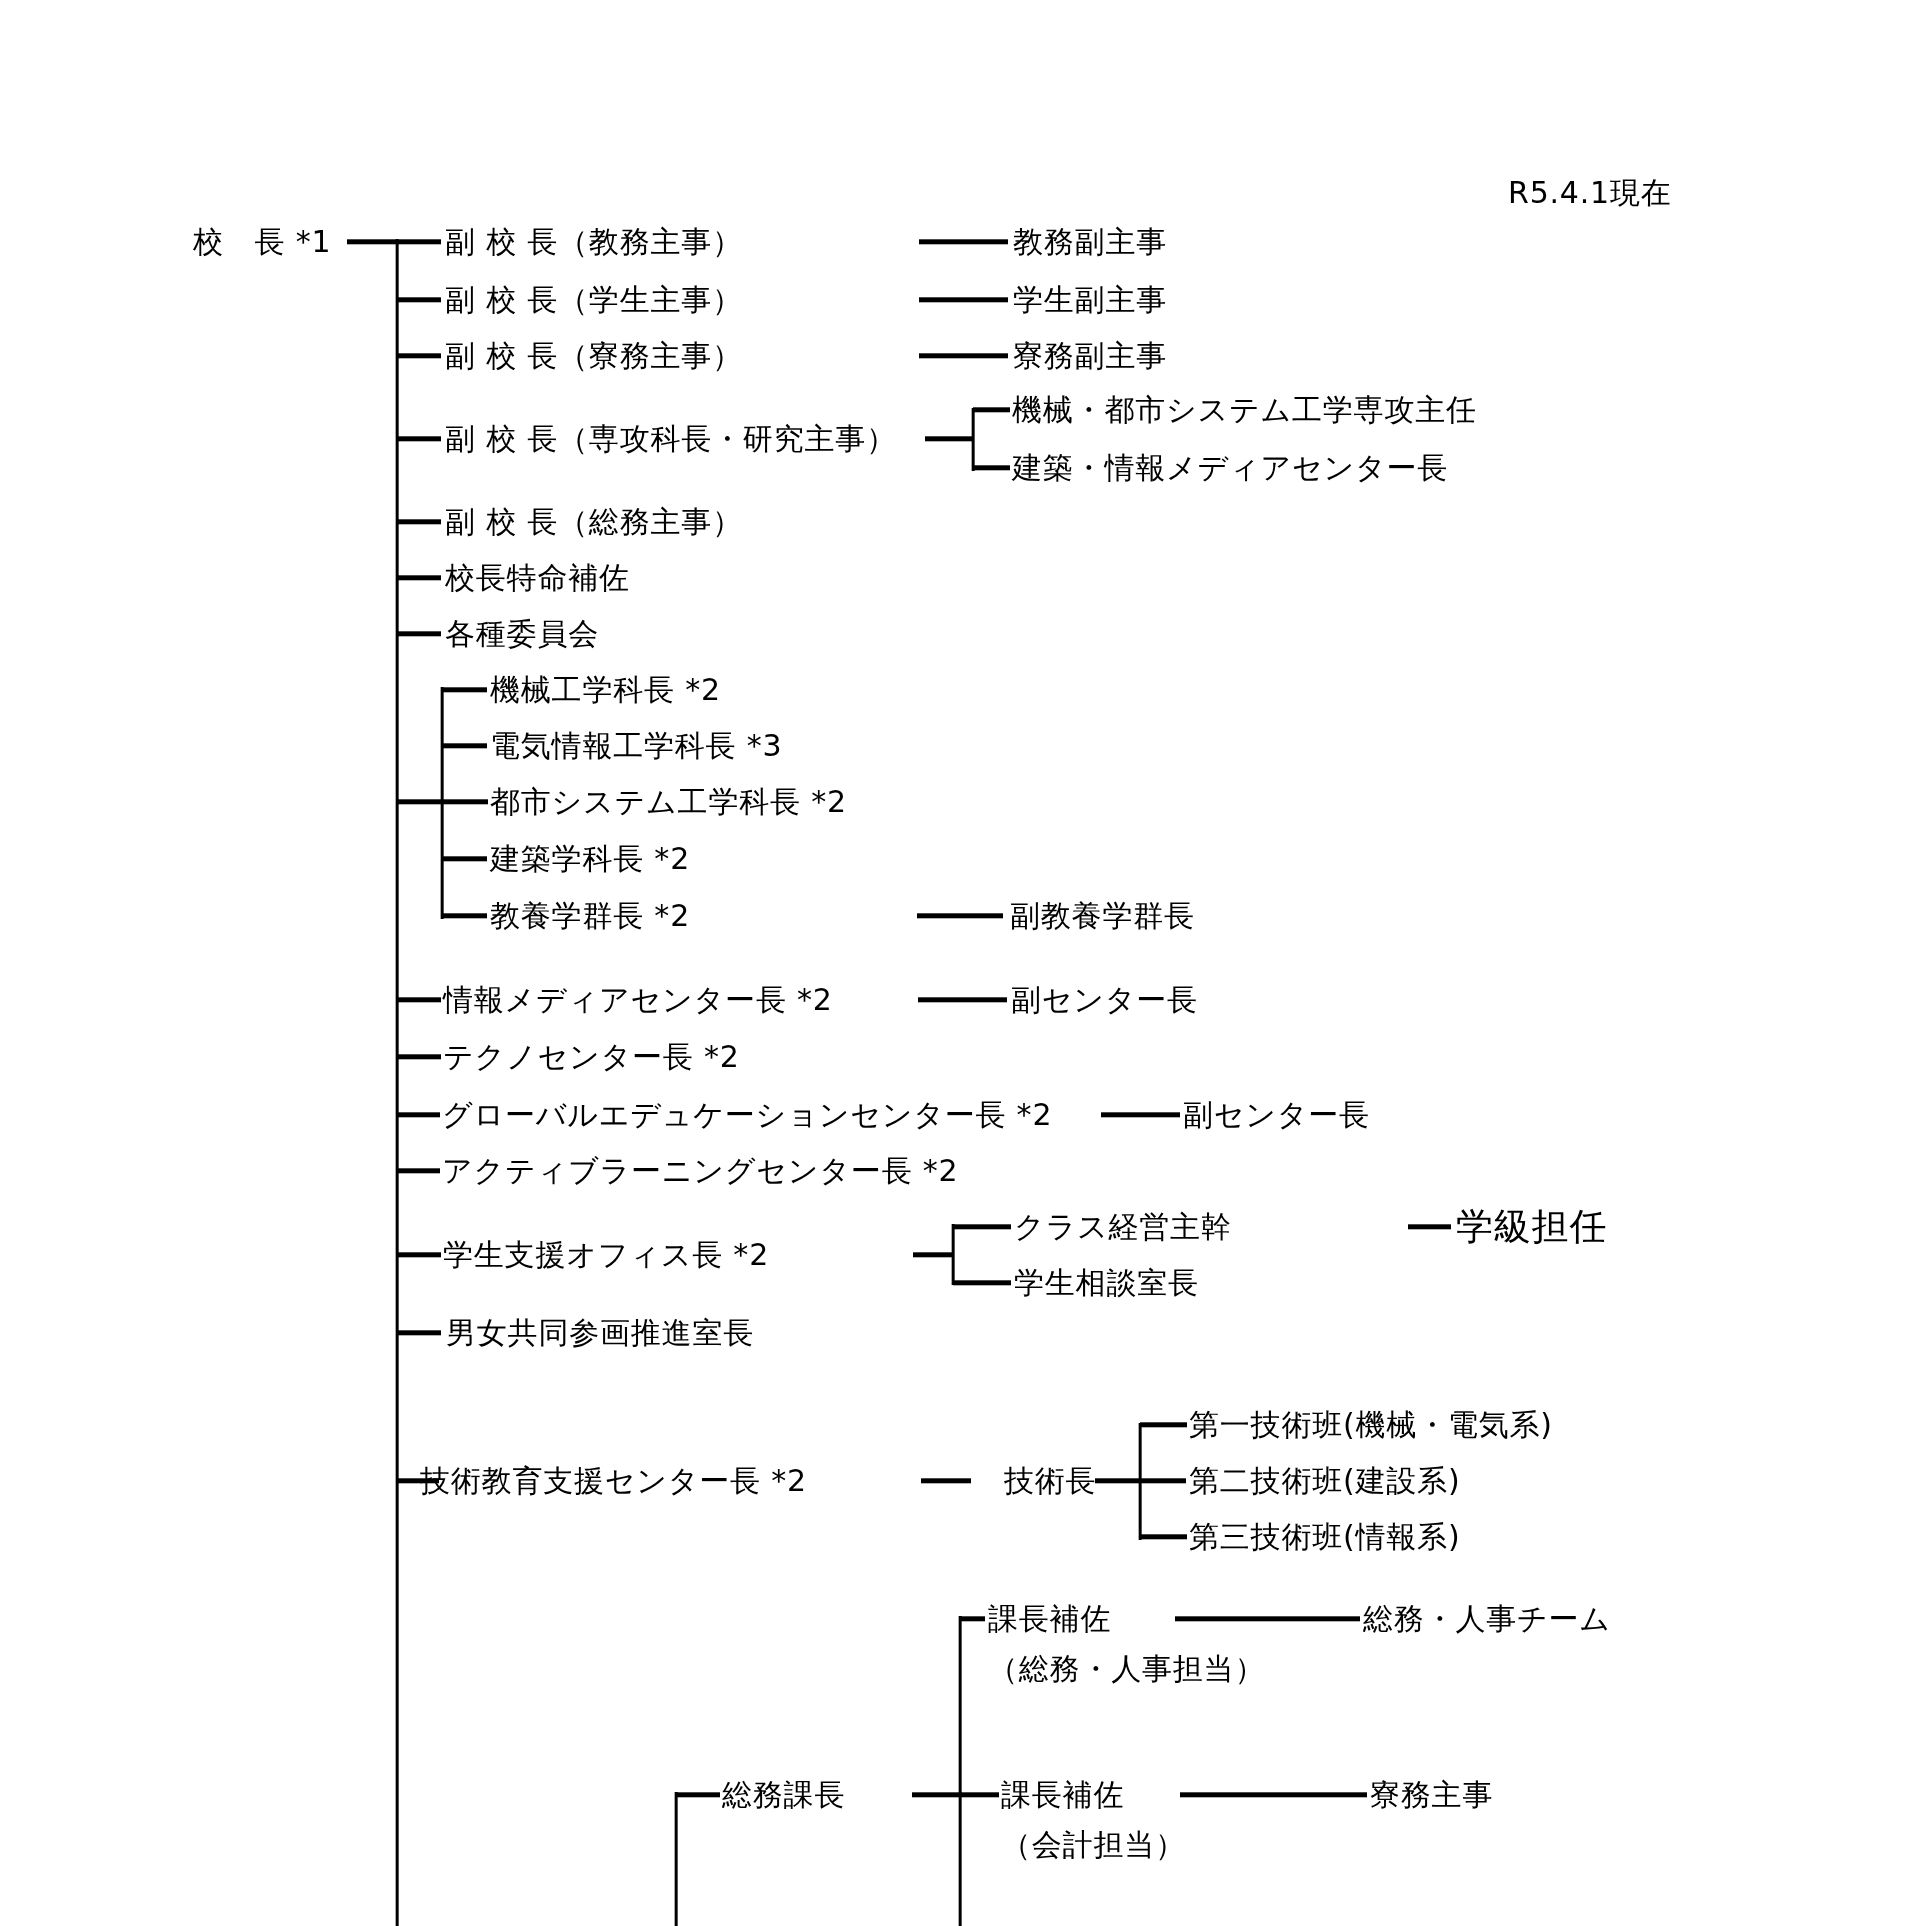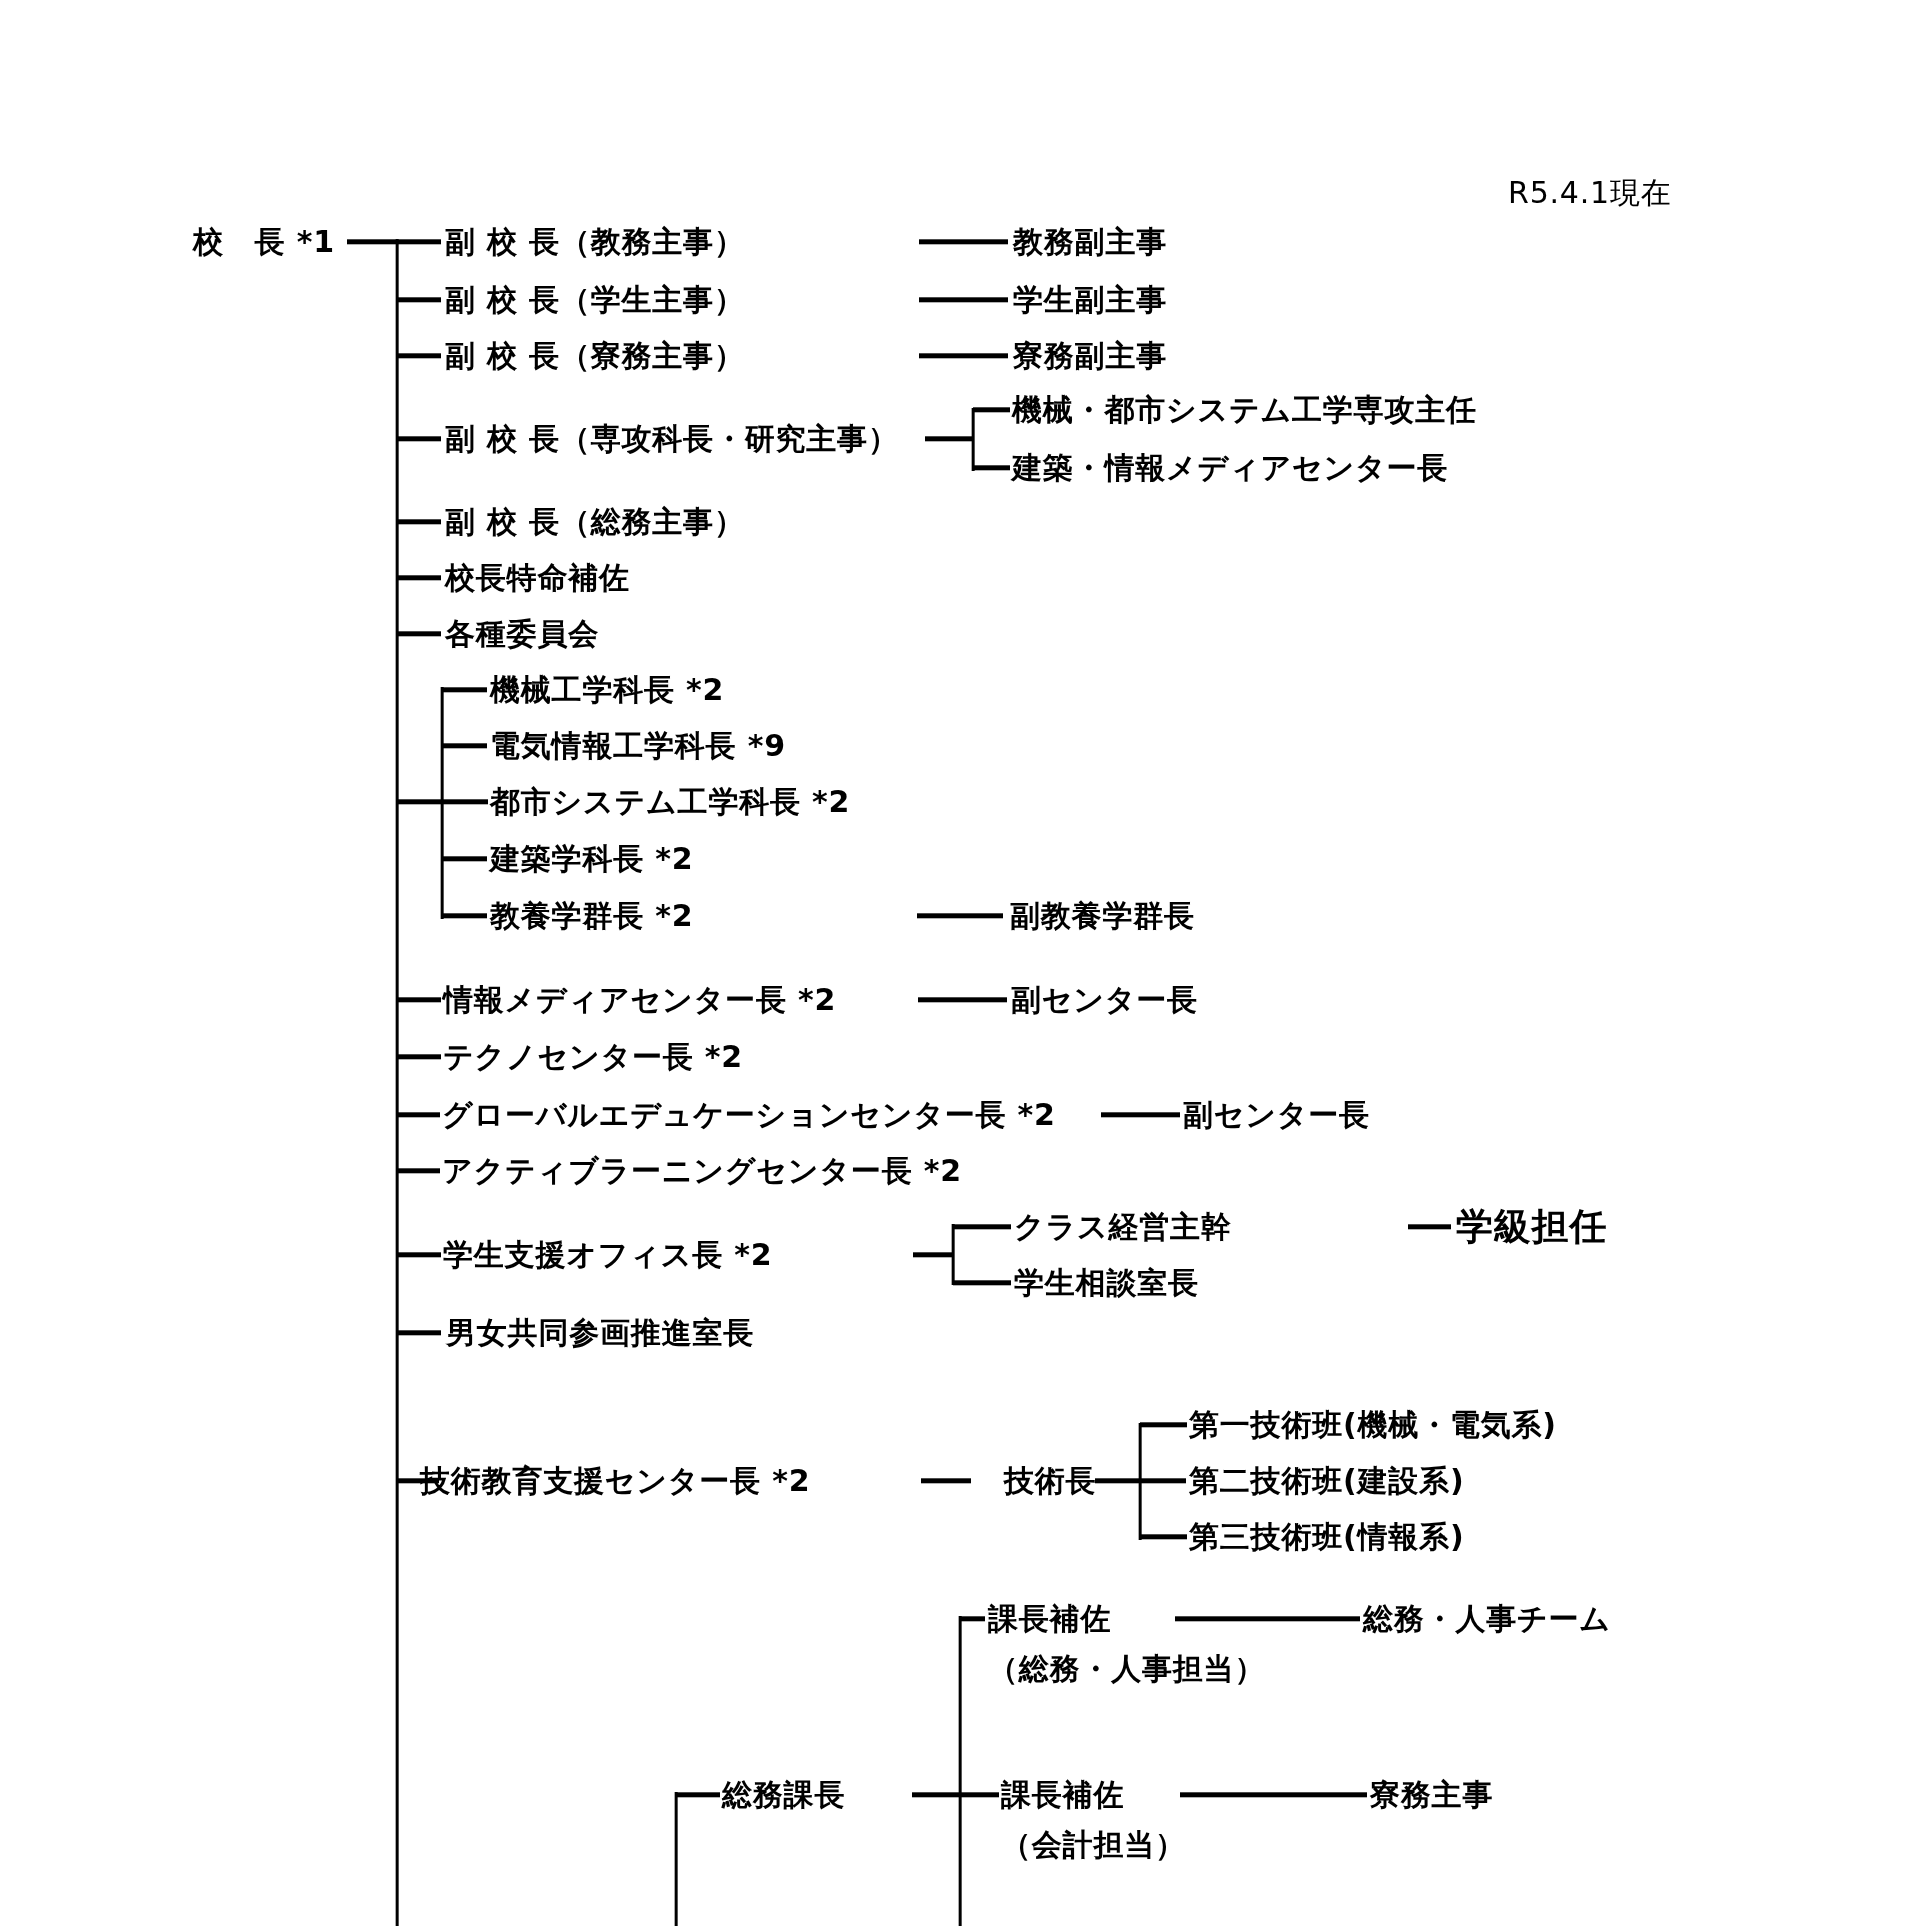--- a/index.html
+++ b/index.html
@@ -3,21 +3,21 @@
 <meta charset="utf-8">
 <style>
   html,body{margin:0;padding:0;}
   body{
     width:1911px;height:2702px;position:relative;background:#ffffff;color:#000;
     font-family:"DejaVu Sans","Liberation Sans",sans-serif;
   }
   .node{
     position:absolute;transform:translateY(-50%);
     font-size:30px;letter-spacing:0.8px;line-height:1.15;white-space:nowrap;
-    font-weight:700;
+    font-weight:400;
   }
   .node.big{font-size:37px;}
   .hl{position:absolute;height:5.4px;background:#000;transform:translateY(-50%);}
   .vl{position:absolute;width:2.7px;background:#000;transform:translateX(-50%);}
   .date-note{position:absolute;transform:translateY(-50%);font-size:30px;letter-spacing:0.8px;white-space:nowrap;}
 </style>
 </head>
 <body>
 
 <div>
@@ -31,21 +31,21 @@
   <div class="node" style="left:1013px;top:300px">学生副主事</div>
   <div class="node" style="left:445px;top:356px">副 校 長（寮務主事）</div>
   <div class="node" style="left:1013px;top:356px">寮務副主事</div>
   <div class="node" style="left:445px;top:439px">副 校 長（専攻科長・研究主事）</div>
   <div class="node" style="left:1012px;top:410px">機械・都市システム工学専攻主任</div>
   <div class="node" style="left:1012px;top:468px">建築・情報メディアセンター長</div>
   <div class="node" style="left:445px;top:522px">副 校 長（総務主事）</div>
   <div class="node" style="left:445px;top:578px">校長特命補佐</div>
   <div class="node" style="left:445px;top:634px">各種委員会</div>
   <div class="node" style="left:490px;top:690px">機械工学科長 *2</div>
-  <div class="node" style="left:490px;top:746px">電気情報工学科長 *9</div>
+  <div class="node" style="left:490px;top:746px">電気情報工学科長 *3</div>
   <div class="node" style="left:490px;top:802px">都市システム工学科長 *2</div>
   <div class="node" style="left:490px;top:859px">建築学科長 *2</div>
   <div class="node" style="left:490px;top:916px">教養学群長 *2</div>
   <div class="node" style="left:1010px;top:916px">副教養学群長</div>
   <div class="node" style="left:443px;top:1000px">情報メディアセンター長 *2</div>
   <div class="node" style="left:1011px;top:1000px">副センター長</div>
   <div class="node" style="left:443px;top:1057px">テクノセンター長 *2</div>
   <div class="node" style="left:442px;top:1115px">グローバルエデュケーションセンター長 *2</div>
   <div class="node" style="left:1183px;top:1115px">副センター長</div>
   <div class="node" style="left:442px;top:1171px">アクティブラーニングセンター長 *2</div>

